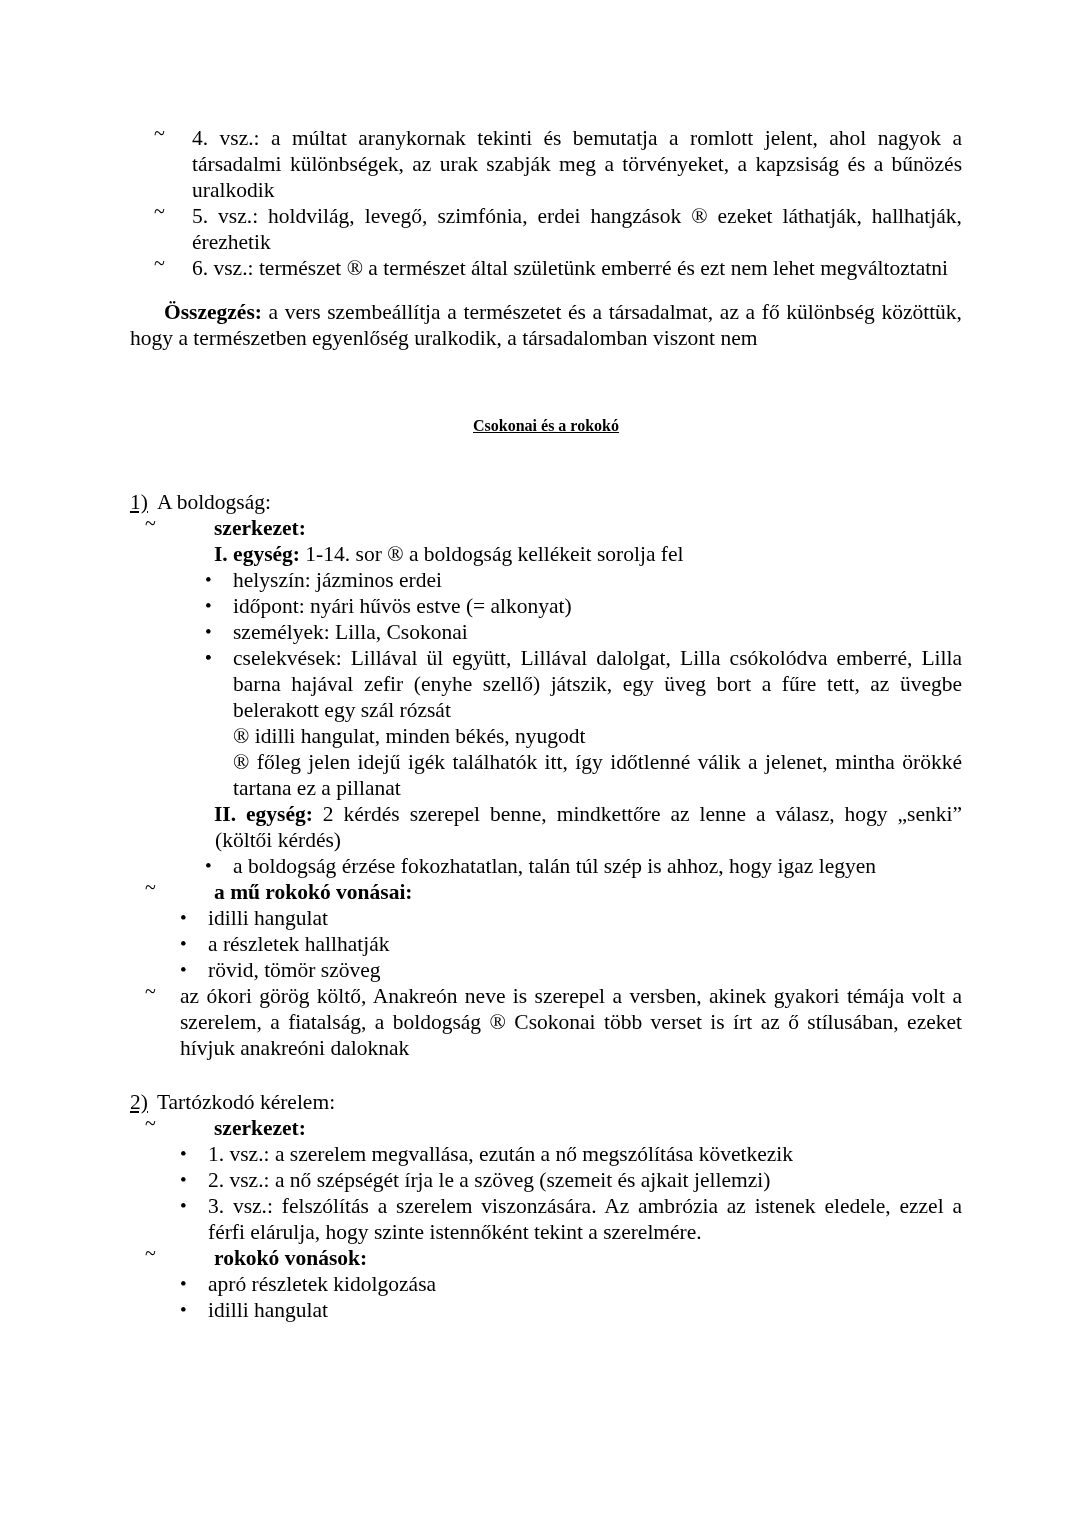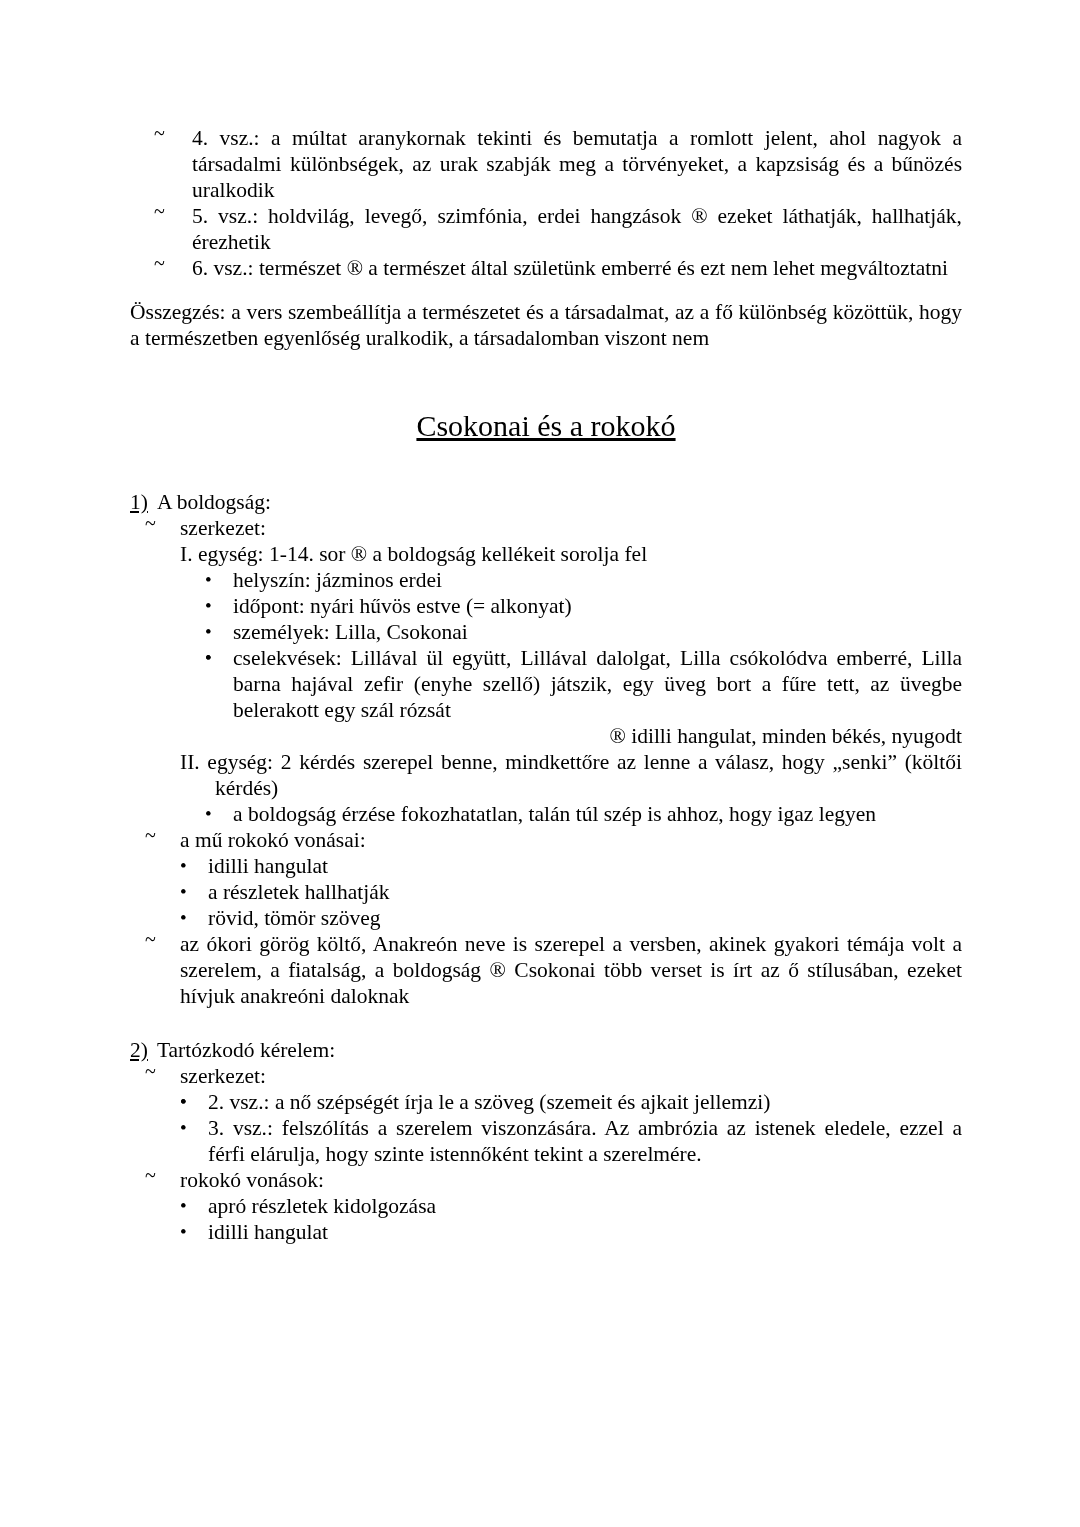--- a/index.html
+++ b/index.html
@@ -10,43 +10,43 @@
     padding:125px 118px 0 130px;
     background:#ffffff;
     color:#000000;
     font-family:"Liberation Serif","DejaVu Serif",serif;
     font-size:21.5px;
     line-height:26px;
     overflow:hidden;
   }
   .row{position:relative;}
   .justify{text-align:justify;}
-  .bold{font-weight:normal;}
+  .bold{font-weight:bold;margin-left:34px;}
   
   .top-item{padding-left:62px;position:relative;}
   .top-item .tilde{left:24px;}
   .tilde{position:absolute;top:-5px;font-size:20px;}
   
   .l1{padding-left:50px;position:relative;}
   .l1 .tilde{left:15px;}
   
   .unit-hang{padding-left:85px;text-indent:-35px;}
   
   .bullet-b{padding-left:103px;position:relative;}
   .bullet-b .dot{position:absolute;left:75px;top:0;font-size:19px;}
-  .note{padding-left:103px;text-align:right;}
+  .note{padding-left:103px;}
   
   .bullet-a{padding-left:78px;position:relative;}
   .bullet-a .dot{position:absolute;left:50px;top:0;font-size:19px;}
   .summary{margin-top:18px;}
   .title{
     margin:62px 0 0 0;
     text-align:center;
-    font-weight:normal;
-    font-size:30px;
+    font-weight:bold;
+    font-size:16px;
     text-decoration:underline;
   }
   .sec1{margin-top:50px;}
   .sec2{margin-top:28px;}
   .sec-head{font-weight:normal;}
   .sec-num{text-decoration:underline;margin-right:9px;}
 </style>
 </head>
 <body>
 
@@ -101,20 +101,21 @@
     </div>
     <div class="row bullet-b">
       <span class="dot">•</span>
     </div>
     <div class="row bullet-b justify">
       <span class="dot">•</span>
       <span>cselekvések: Lillával ül együtt, Lillával dalolgat, Lilla csókolódva emberré, Lilla barna hajával zefir (enyhe szellő) játszik, egy üveg bort a fűre tett, az üvegbe belerakott egy szál rózsát</span>
     </div>
 
     <div class="note">® idilli hangulat, minden békés, nyugodt</div>
+    <div class="note justify">® főleg jelen idejű igék találhatók itt, így időtlenné válik a jelenet, mintha örökké tartana ez a pillanat</div>
 
     <div class="unit-hang justify">
       <span class="bold">II. egység:</span><span> 2 kérdés szerepel benne, mindkettőre az lenne a válasz, hogy „senki” (költői kérdés)</span>
     </div>
 
     <div class="row bullet-b">
       <span class="dot">•</span>
       <span>a boldogság érzése fokozhatatlan, talán túl szép is ahhoz, hogy igaz legyen</span>
     </div>
 
@@ -147,20 +148,21 @@
       <span class="sec-num">2)</span><span>Tartózkodó kérelem:</span>
     </div>
 
     <div class="row l1">
       <span class="tilde">~</span>
       <span class="bold">szerkezet:</span>
     </div>
 
     <div class="row bullet-a">
       <span class="dot">•</span>
+      <span>1. vsz.: a szerelem megvallása, ezután a nő megszólítása következik</span>
     </div>
     <div class="row bullet-a">
       <span class="dot">•</span>
       <span>2. vsz.: a nő szépségét írja le a szöveg (szemeit és ajkait jellemzi)</span>
     </div>
     <div class="row bullet-a justify">
       <span class="dot">•</span>
       <span>3. vsz.: felszólítás a szerelem viszonzására. Az ambrózia az istenek eledele, ezzel a férfi elárulja, hogy szinte istennőként tekint a szerelmére.</span>
     </div>
 

